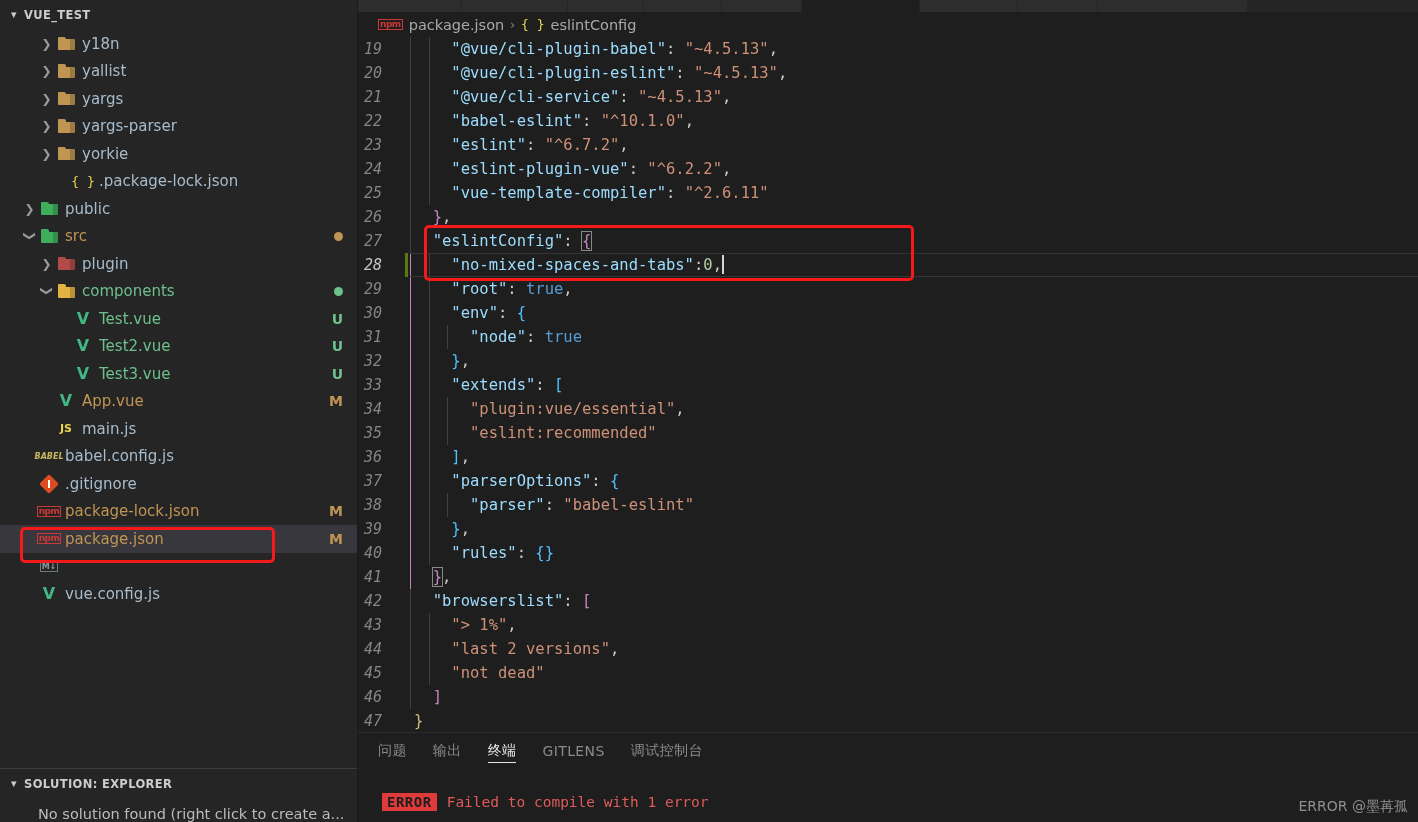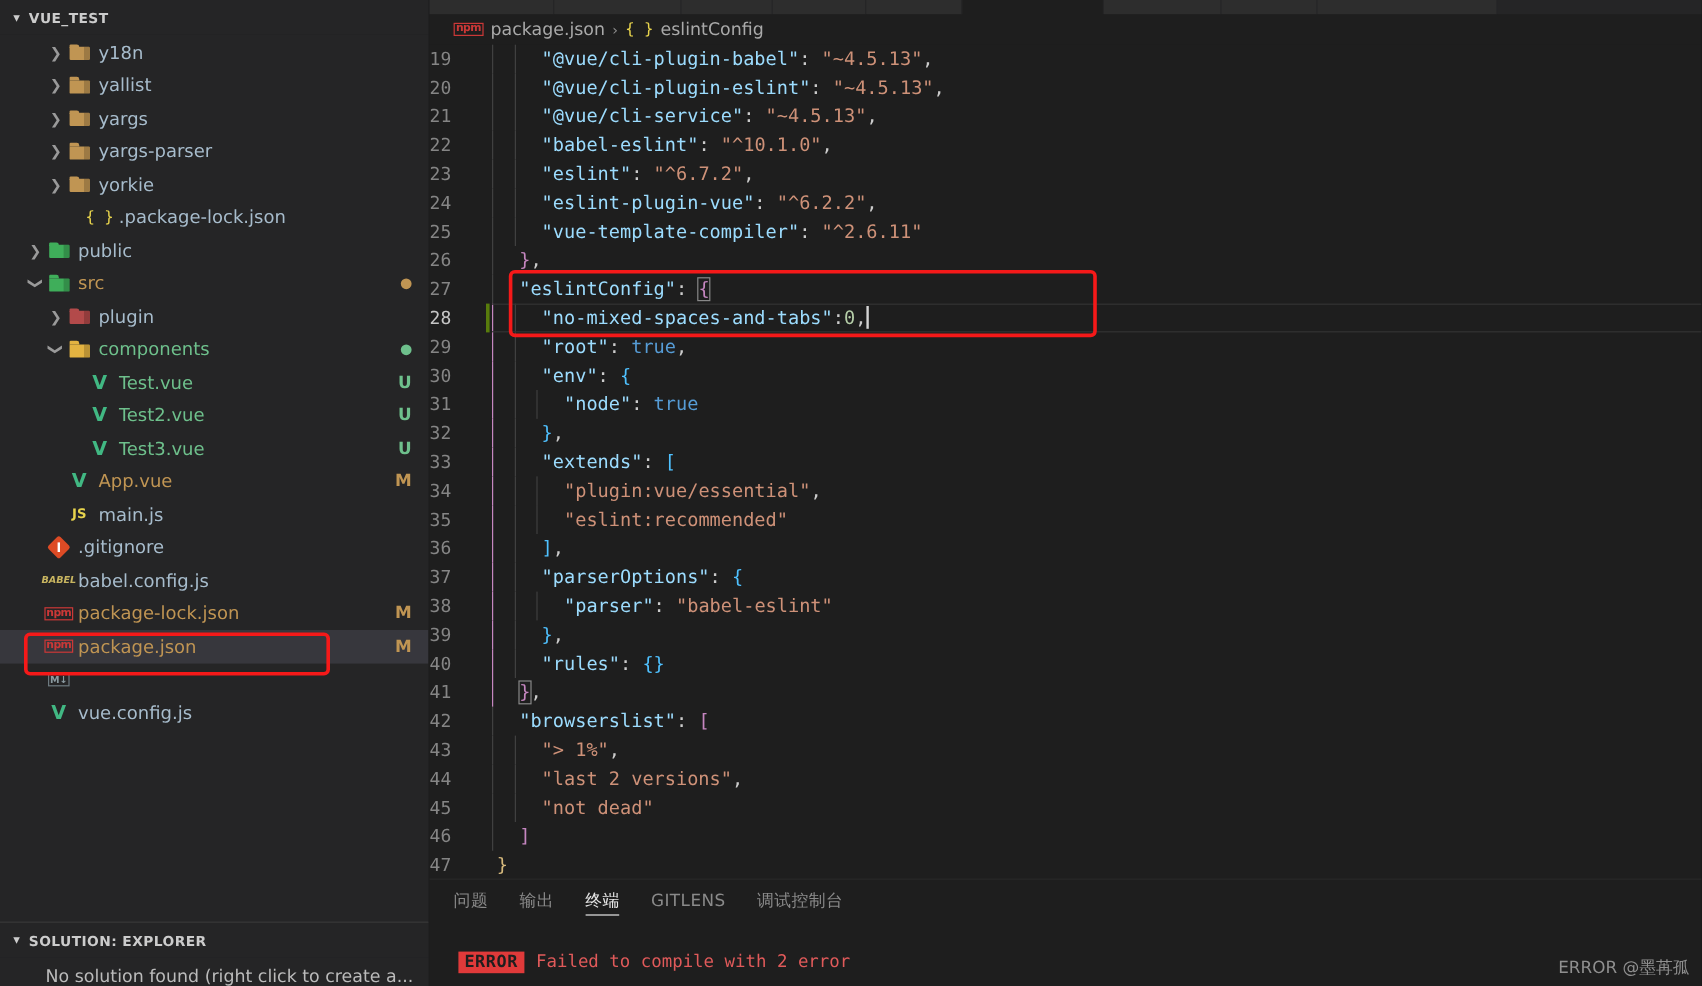--- a/index.html
+++ b/index.html
@@ -150,23 +150,24 @@
     font-family: "DejaVu Sans Mono", "Liberation Mono", monospace;
     font-size: 15.5px;
     line-height: 24px;
     white-space: pre;
     position: relative;
   }
   .cline {
     height: 24px; display: flex; align-items: center; position: relative;
   }
   .cline .ln {
-    width: 52px; flex: 0 0 52px; text-align: left;
+    width: 52px; flex: 0 0 52px; text-align: center;
     color: #858585; padding-right: 22px;
     font-size: 15px;
+    font-style: italic;
   }
   .cline.cur .ln { color: #c6c6c6; }
   .cline .gm {
     position: absolute; left: 47px; top: 0; width: 3px; height: 24px;
   }
   .cline .txt { flex: 1 1 auto; padding-left: 4px; position: relative; }
 
   .cur-line-box {
     position: absolute;
     left: 52px; right: 0; height: 24px;
@@ -385,33 +386,33 @@
           <span class="label c-modified">App.vue</span>
           <span class="badge c-modified">M</span>
         </div>
         <div class="row" id="tree-row-14" style="padding-left: 38px;">
           <span class="twisty"></span>
           <span class="icon">
             <span class="ic-js">JS</span>
           </span>
           <span class="label c-blue">main.js</span>
         </div>
+        <div class="row" id="tree-row-16" style="padding-left: 21px;">
+          <span class="twisty"></span>
+          <span class="icon">
+            <span class="ic-babel">BABEL</span>
+          </span>
+          <span class="label c-blue">babel.config.js</span>
+        </div>
         <div class="row" id="tree-row-15" style="padding-left: 21px;">
           <span class="twisty"></span>
           <span class="icon">
             <span class="ic-git"></span>
           </span>
           <span class="label c-blue">.gitignore</span>
-        </div>
-        <div class="row" id="tree-row-16" style="padding-left: 21px;">
-          <span class="twisty"></span>
-          <span class="icon">
-            <span class="ic-babel">BABEL</span>
-          </span>
-          <span class="label c-blue">babel.config.js</span>
         </div>
         <div class="row" id="tree-row-17" style="padding-left: 21px;">
           <span class="twisty"></span>
           <span class="icon">
             <span class="ic-npm">npm</span>
           </span>
           <span class="label c-modified">package-lock.json</span>
           <span class="badge c-modified">M</span>
         </div>
         <div class="row selected" id="tree-row-18" style="padding-left: 21px;">
@@ -482,20 +483,20 @@
     <div class="panel">
       <div class="panel-tabs" id="panel-tabs">
           <div class="ptab">问题</div>
           <div class="ptab">输出</div>
           <div class="ptab active">终端</div>
           <div class="ptab">GITLENS</div>
           <div class="ptab">调试控制台</div>
         </div>
       <div class="terminal">
         <span class="err-badge">ERROR</span>
-        <span class="err-text">Failed to compile with 2 error</span>
+        <span class="err-text">Failed to compile with 1 error</span>
       </div>
     </div>
   </div>
 
   <div class="annot" id="annot-file" style="left: 20px; top: 527px; width: 255px; height: 36px; border-color: rgb(245, 25, 25);"></div>
   <div class="watermark">ERROR @墨苒孤</div>
 </div>
 
 </body></html>

